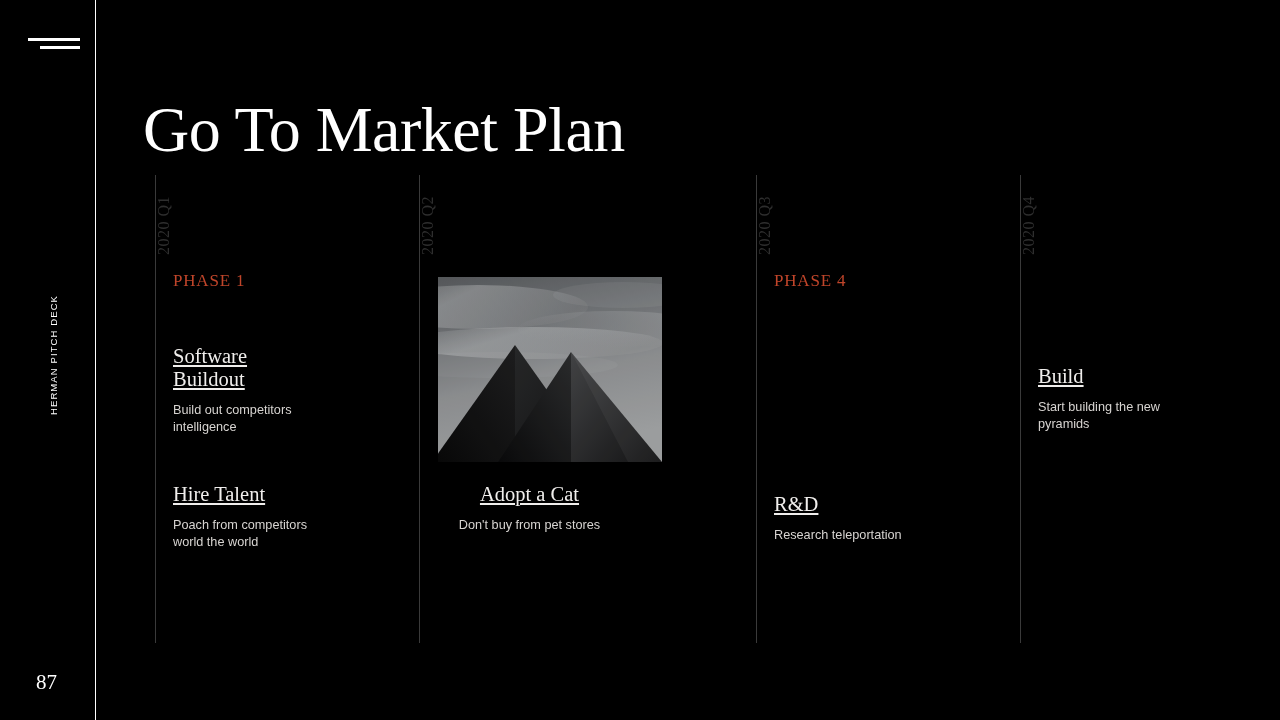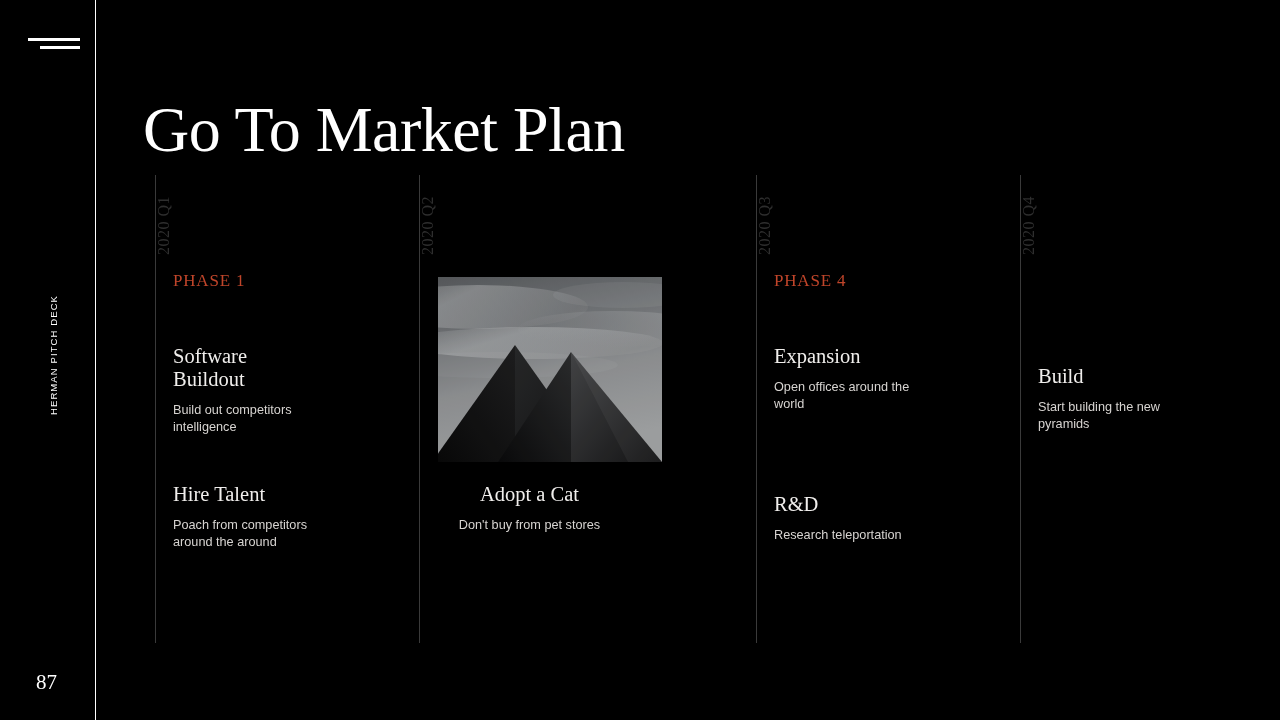--- a/index.html
+++ b/index.html
@@ -148,20 +148,21 @@
     position: absolute;
     left: 17px;
   }
   .item-title {
     color: #f0eeec;
     font-family: "Liberation Serif", serif;
     font-size: 20.5px;
     line-height: 1.13;
     font-weight: 400;
     margin: 0 0 11px 0;
+    text-decoration: underline;
   }
   .item-desc {
     color: #d7d4d1;
     font-family: "Liberation Sans", sans-serif;
     font-size: 12.7px;
     line-height: 1.33;
     margin: 0;
     font-weight: 400;
   }
 
@@ -213,21 +214,21 @@
       <div class="quarter">
         <span>2020 Q1</span>
       </div>
       <div class="phase-label">PHASE 1</div>
       <div class="item c0-item-a">
         <p class="item-title">Software Buildout</p>
         <p class="item-desc">Build out competitors intelligence</p>
       </div>
       <div class="item c0-item-b">
         <p class="item-title">Hire Talent</p>
-        <p class="item-desc">Poach from competitors around the around</p>
+        <p class="item-desc">Poach from competitors world the world</p>
       </div>
     </div>
 
     <div class="col col-1">
       <div class="quarter">
         <span>2020 Q2</span>
       </div>
 
       <div class="photo">
         <svg width="224" height="185" viewBox="0 0 224 185">
@@ -286,24 +287,20 @@
         <p class="item-title">Adopt a Cat</p>
         <p class="item-desc">Don't buy from pet stores</p>
       </div>
     </div>
 
     <div class="col col-2">
       <div class="quarter">
         <span>2020 Q3</span>
       </div>
       <div class="phase-label">PHASE 4</div>
-      <div class="item c2-item-a">
-        <p class="item-title">Expansion</p>
-        <p class="item-desc">Open offices around the world</p>
-      </div>
       <div class="item c2-item-b">
         <p class="item-title">R&amp;D</p>
         <p class="item-desc">Research teleportation</p>
       </div>
     </div>
 
     <div class="col col-3">
       <div class="quarter">
         <span>2020 Q4</span>
       </div>

